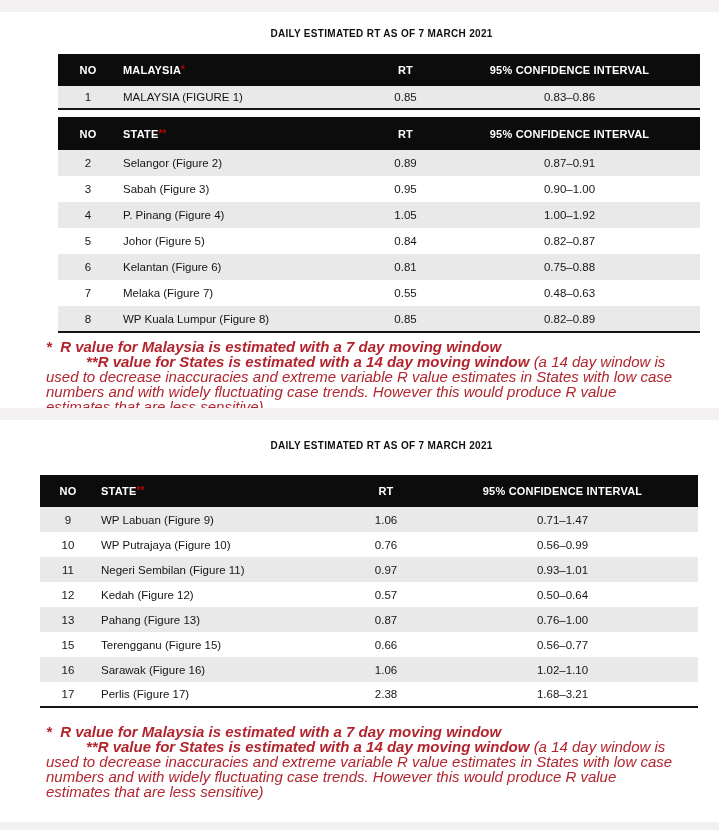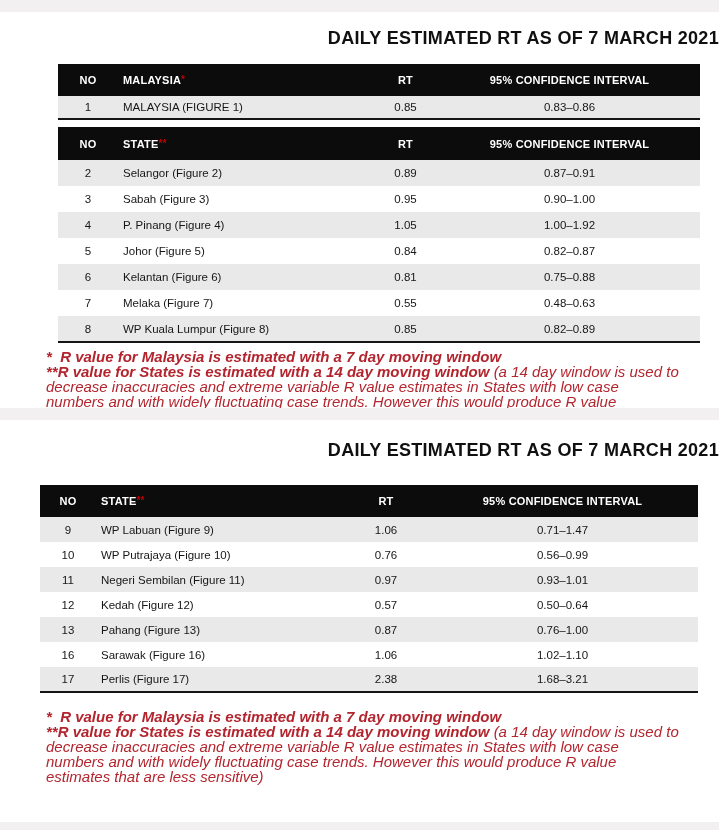--- a/index.html
+++ b/index.html
@@ -18,21 +18,21 @@
     overflow:hidden;
   }
   .strip{background:var(--strip-grey);}
   .strip.top{height:12px;}
   .strip.mid{height:12px;}
   .strip.bottom{height:8px;}
   .page{overflow:hidden;background:#ffffff;}
   .page.p1{height:396px;}
   .page.p2{height:402px;}
   .title{
-    text-align:right;font-size:18px;font-weight:bold;color:#101010;
+    text-align:center;font-size:10px;font-weight:bold;color:#101010;
     letter-spacing:.3px;
     padding-left:44px;
   }
   .p1 .title{margin-top:16px;}
   .p2 .title{margin-top:20px;}
   table.rt-table{
     border-collapse:collapse;table-layout:fixed;
     border-bottom:2px solid #151515;
     border-radius:10px;
   }
@@ -60,21 +60,21 @@
   .p2 .col-rt{width:140px;}
   .col-ci{text-align:center;padding-right:29px;}
   .ast{color:var(--accent-red);font-size:10px;vertical-align:top;font-weight:bold;}
   .footnote{
     margin-left:46px;width:634px;color:var(--footnote-red);
     font-style:italic;font-size:15px;line-height:15px;
   }
   .p1 .footnote{margin-top:6px;}
   .p2 .footnote{margin-top:16px;}
   .fn-line1{font-weight:bold;white-space:pre-wrap;}
-  .fn-bold{font-weight:bold;}
+  .fn-bold{font-weight:bold;margin-left:40px;}
 </style>
 </head>
 <body>
 
 <div class="strip top"></div>
 
 <section class="page p1">
   <h1 class="title">DAILY ESTIMATED RT AS OF 7 MARCH 2021</h1>
 
   <table class="rt-table malaysia">
@@ -196,20 +196,26 @@
           <td class="col-rt">0.57</td>
           <td class="col-ci">0.50–0.64</td>
         </tr>
         <tr>
           <td class="col-no">13</td>
           <td class="col-name">Pahang (Figure 13)</td>
           <td class="col-rt">0.87</td>
           <td class="col-ci">0.76–1.00</td>
         </tr>
         <tr>
+          <td class="col-no">15</td>
+          <td class="col-name">Terengganu (Figure 15)</td>
+          <td class="col-rt">0.66</td>
+          <td class="col-ci">0.56–0.77</td>
+        </tr>
+        <tr>
           <td class="col-no">16</td>
           <td class="col-name">Sarawak (Figure 16)</td>
           <td class="col-rt">1.06</td>
           <td class="col-ci">1.02–1.10</td>
         </tr>
         <tr>
           <td class="col-no">17</td>
           <td class="col-name">Perlis (Figure 17)</td>
           <td class="col-rt">2.38</td>
           <td class="col-ci">1.68–3.21</td>

